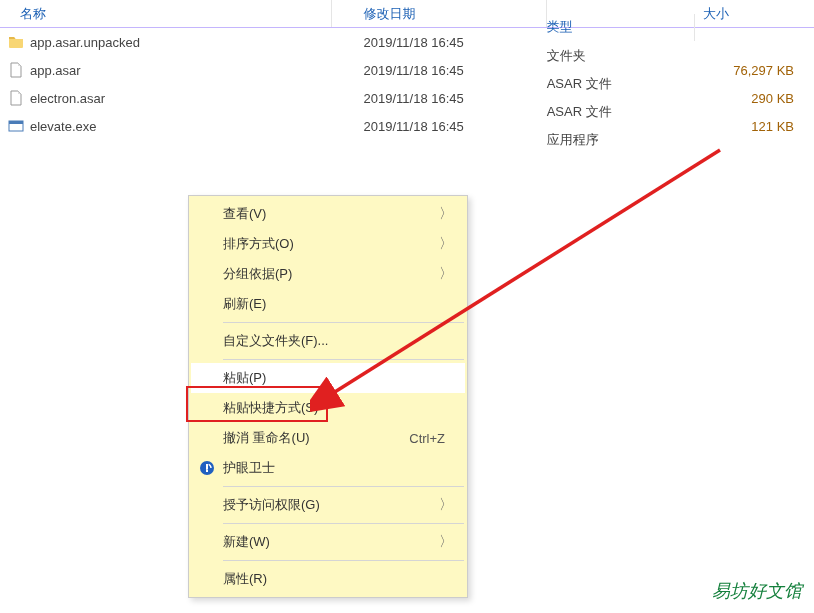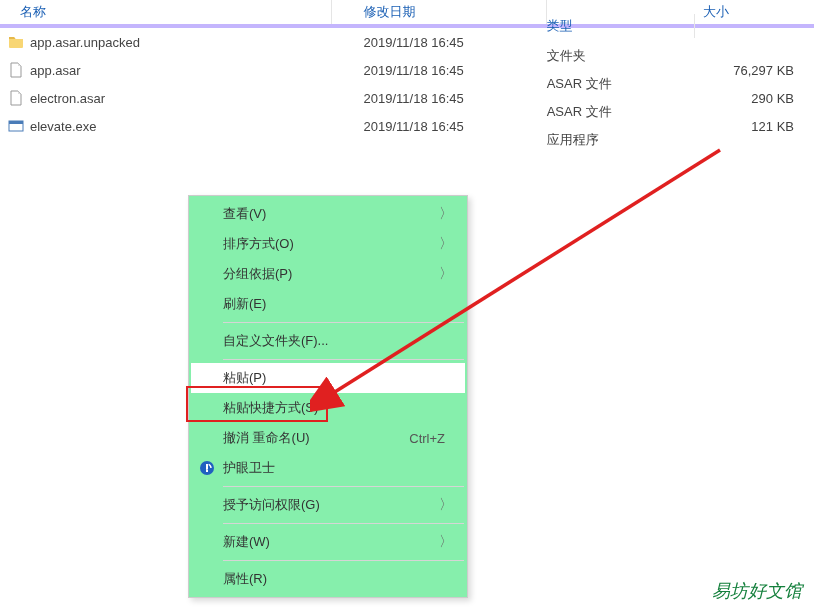--- a/index.html
+++ b/index.html
@@ -9,54 +9,54 @@
       background: #fff;
       color: #333;
       width: 814px;
       height: 613px;
       position: relative;
       overflow: hidden;
     }
     .file-list { width: 100%; }
     .header-row {
       display: flex;
-      border-bottom: 4px solid #c4b5fd;
+      border-bottom: 1px solid #c4b5fd;
       height: 28px;
       align-items: center;
       color: #1a5fb4;
       font-size: 13px;
     }
     .col-name { width: 335px; padding-left: 20px; position: relative; }
     .col-date { width: 185px; margin-left: 32px; }
     .col-type { width: 150px; margin-top: 27px; }
     .col-size { width: 120px; text-align: right; padding-right: 20px; }
     .header-row .col { border-right: 1px solid #e5e5e5; height: 100%; display: flex; align-items: center; }
     .header-row .col-size { border-right: none; justify-content: flex-start; padding-left: 8px; text-align: left; }
     .file-row {
       display: flex;
       height: 28px;
       align-items: center;
       color: #444;
     }
     .file-row .col-name { display: flex; align-items: center; gap: 6px; padding-left: 8px; }
-    .file-row .col-size { color: #404040; }
+    .file-row .col-size { color: #a16207; }
     .icon-box {
       width: 16px;
       height: 16px;
       display: inline-flex;
       align-items: center;
       justify-content: center;
       flex-shrink: 0;
     }
     .context-menu {
       position: absolute;
       left: 188px;
       top: 195px;
       width: 280px;
-      background: #86efac;
+      background: #fef9c3;
       border: 1px solid #ccc;
       box-shadow: 3px 3px 6px rgba(0,0,0,0.15);
       padding: 3px 2px;
     }
     .menu-item {
       display: flex;
       align-items: center;
       height: 30px;
       padding-left: 32px;
       padding-right: 12px;

